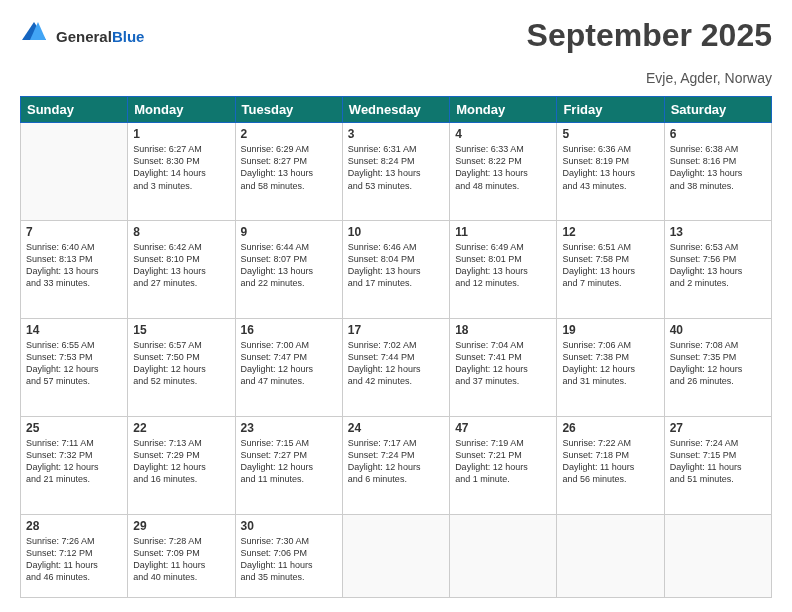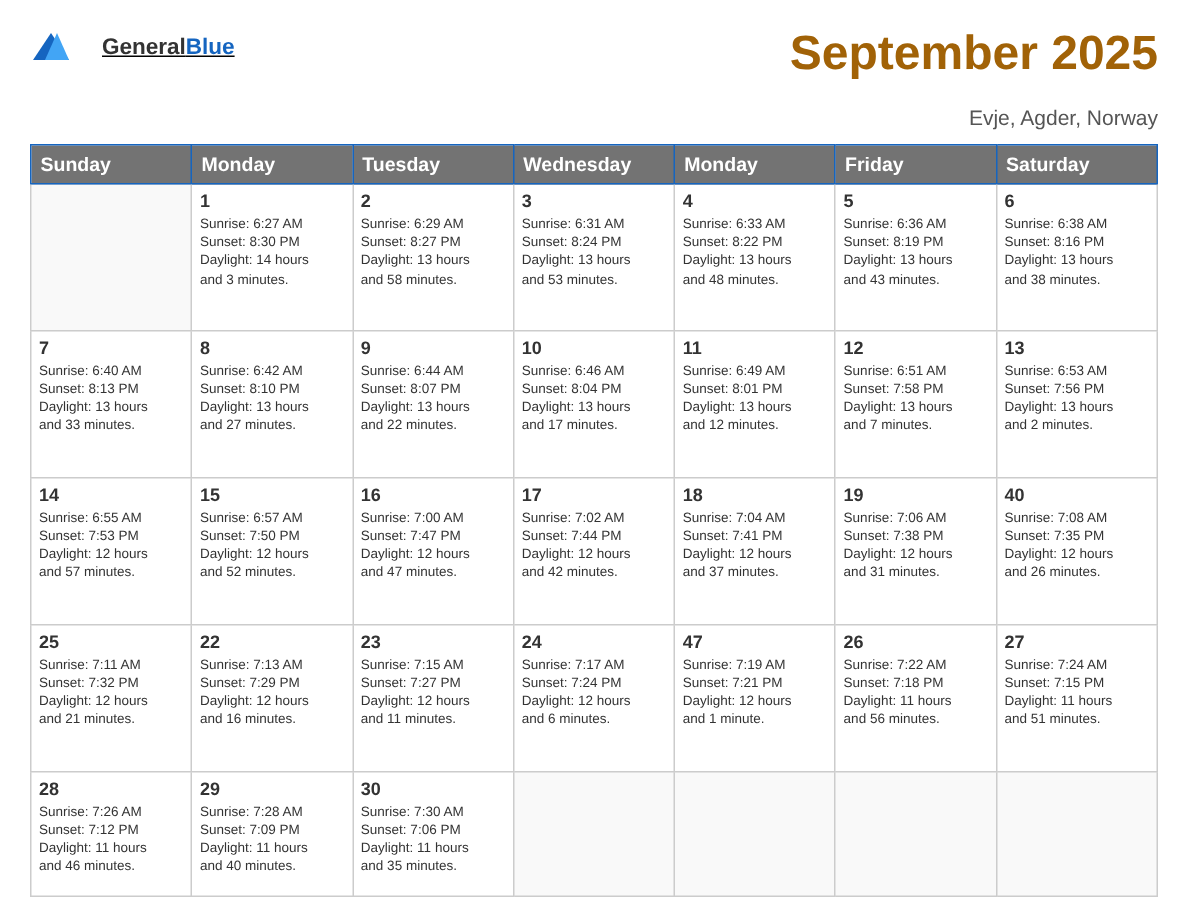--- a/index.html
+++ b/index.html
@@ -18,51 +18,50 @@
       flex-direction: column;
     }
     .header {
       display: flex;
       justify-content: space-between;
       align-items: flex-start;
       margin-bottom: 10px;
     }
     .logo {
       display: flex;
-      align-items: center;
-      gap: 20px;
-      text-decoration: underline;
+      align-items: flex-end;
+      gap: 8px;
     }
     .logo-icon {
       width: 28px;
       height: 28px;
     }
     .title-block {
       text-align: right;
     }
     .month-title {
       font-size: 32px;
       font-weight: bold;
-      color: #a16207;
+      color: #404040;
       line-height: 1.1;
     }
     .location {
       font-size: 14px;
       color: #555;
       margin-top: 17px;
     }
     .calendar {
       flex: 1;
       border: 1px solid #ccc;
       border-collapse: collapse;
       width: 100%;
       table-layout: fixed;
     }
     .calendar th {
-      background-color: #737373;
+      background-color: #0f766e;
       color: #fff;
       text-align: left;
       padding: 5px 6px;
       font-size: 13px;
       font-weight: bold;
       border: 1px solid #1565c0;
     }
     .calendar td {
       vertical-align: top;
       border: 1px solid #ccc;

